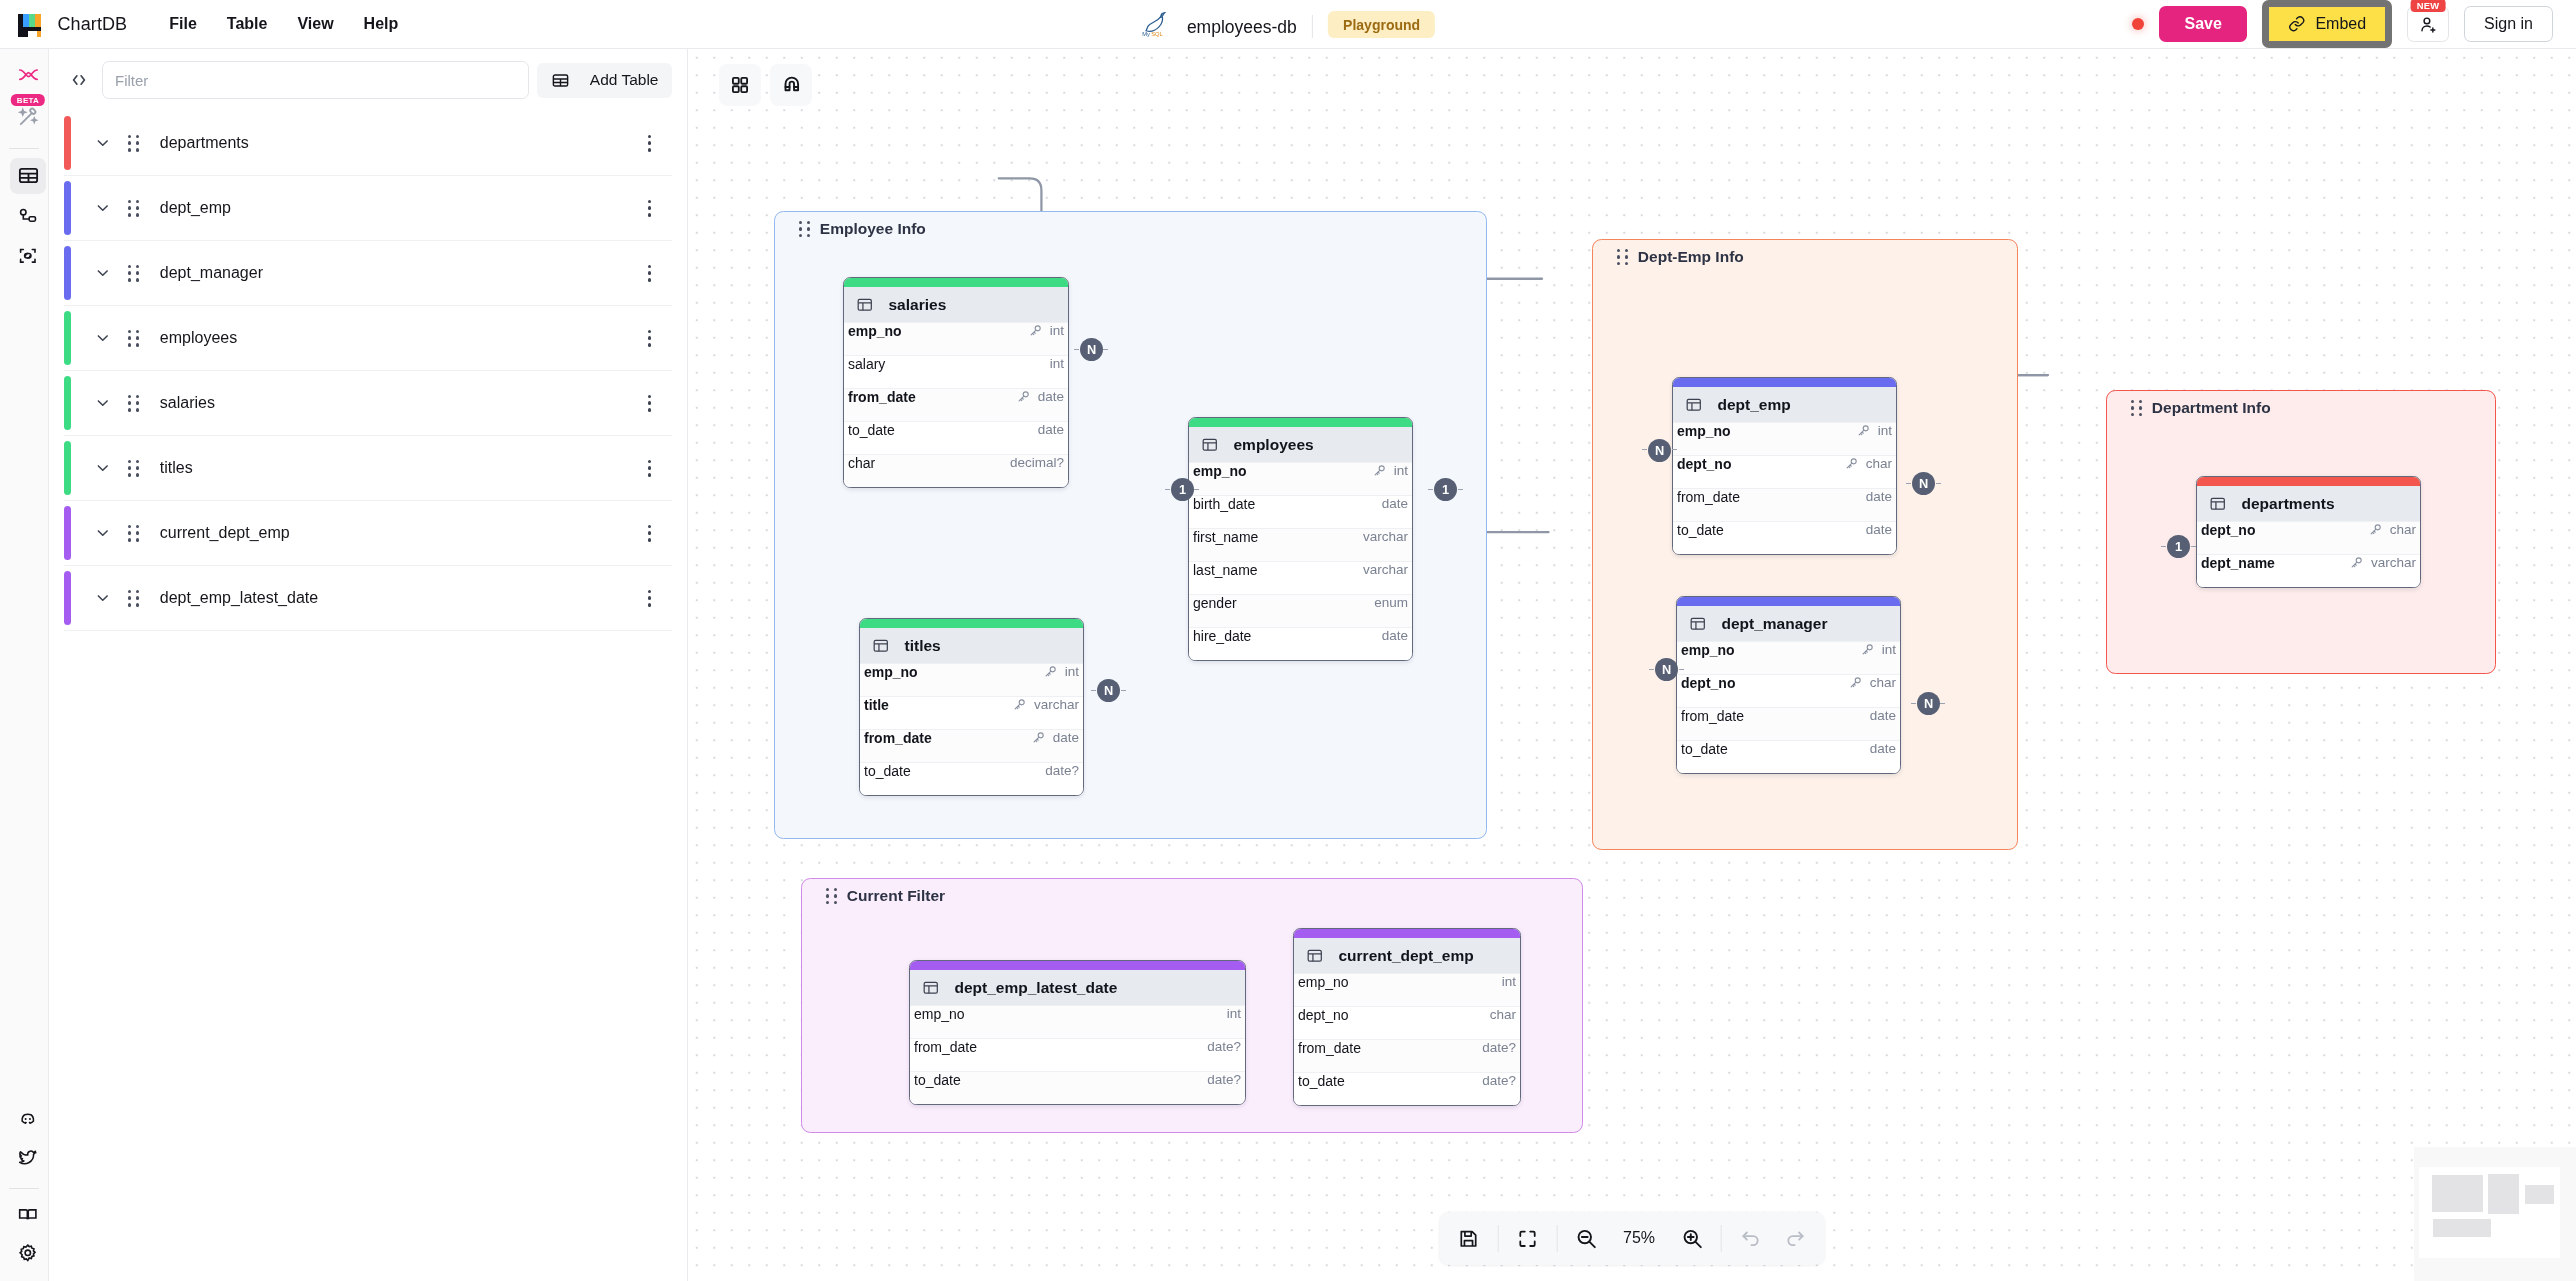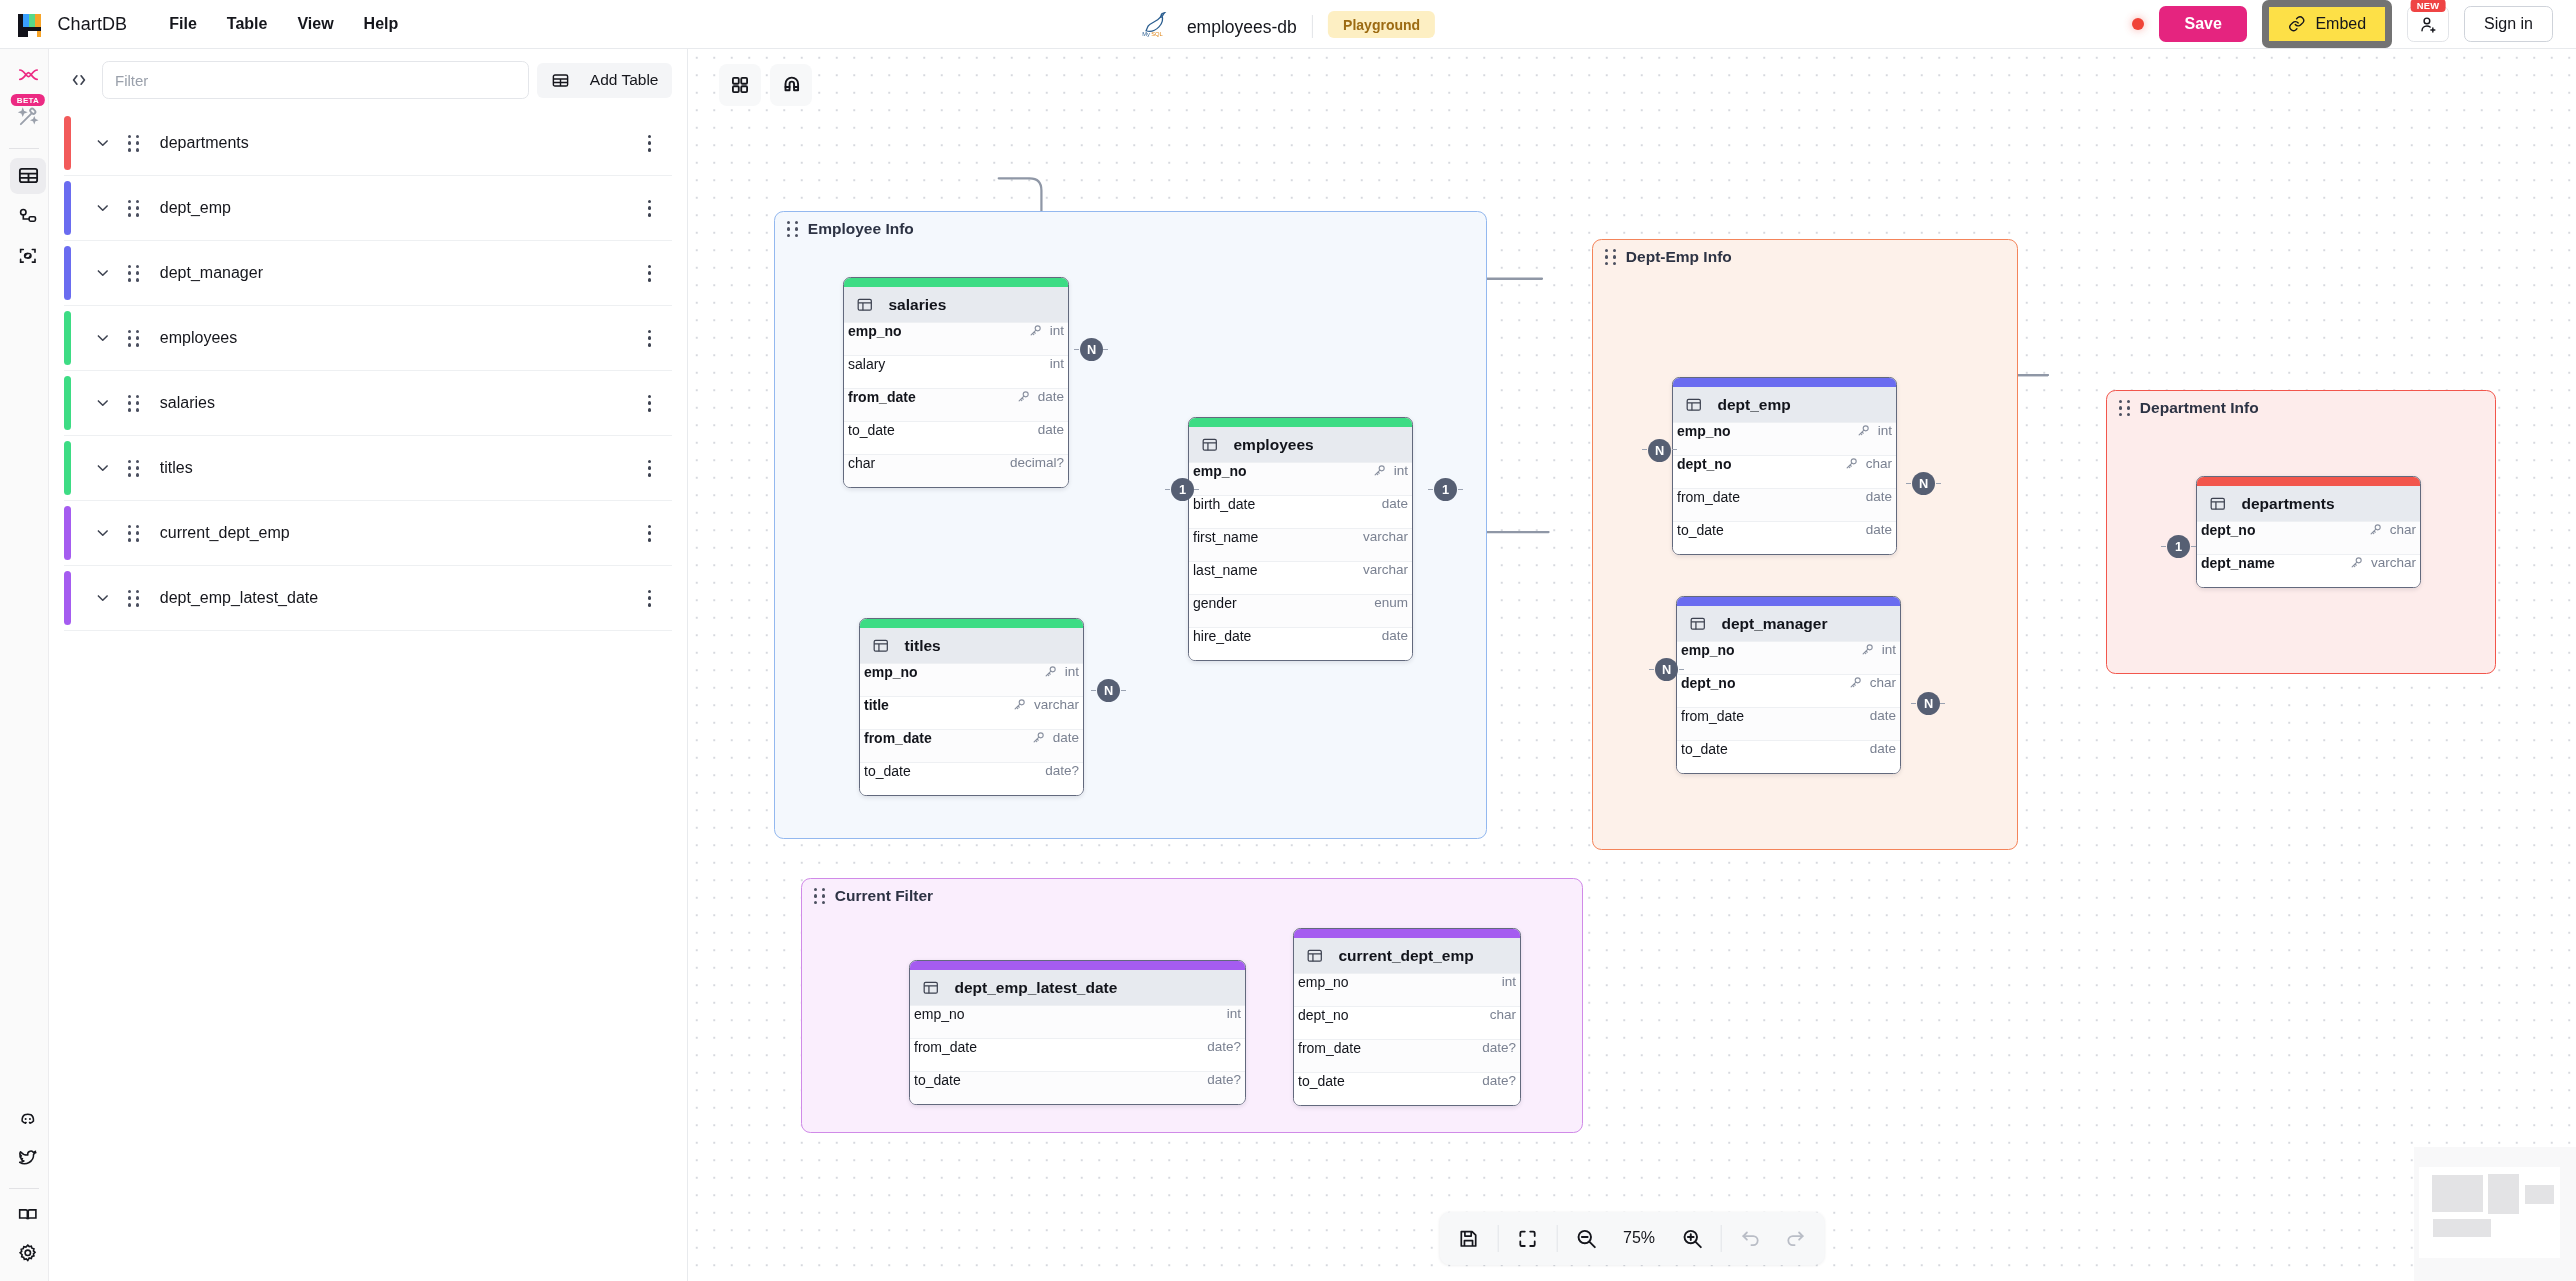--- a/index.html
+++ b/index.html
@@ -146,21 +146,21 @@
   }
   .canvas-tools { position: absolute; left: 31px; top: 15px; display: flex; gap: 9.4px; z-index: 10; }
   .ctool {
     width: 42px; height: 42px; border-radius: 8px; background: #f7f8f9;
     display: flex; align-items: center; justify-content: center; cursor: pointer;
   }
 
   
   .group { position: absolute; border-radius: 9.4px; }
   .group-label {
-    position: absolute; top: 8px; left: 12px; display: flex; align-items: center; gap: 9.4px;
+    position: absolute; top: 8px; left: 24px; display: flex; align-items: center; gap: 9.4px;
     font-size: 15.5px; font-weight: 600; color: #2d3344; white-space: nowrap;
   }
 
   
   .node {
     position: absolute; background: #fff; border: 1.3px solid #62697d;
     border-radius: 7.4px; overflow: hidden;
     box-shadow: 0 1.3px 4.7px rgba(16,24,40,.10);
   }
   .node-accent { height: 9.4px; width: 100%; }

